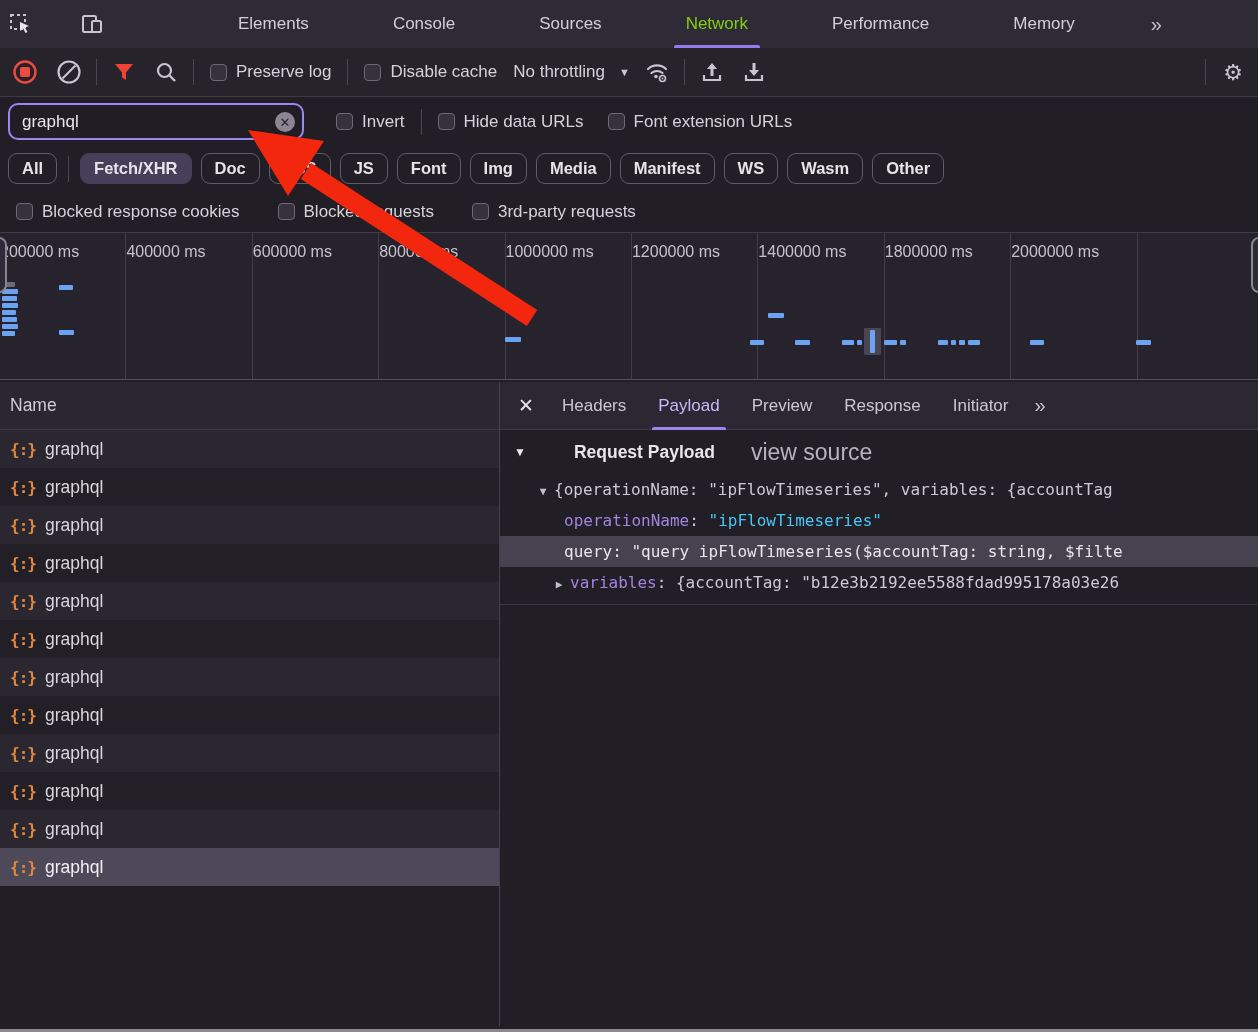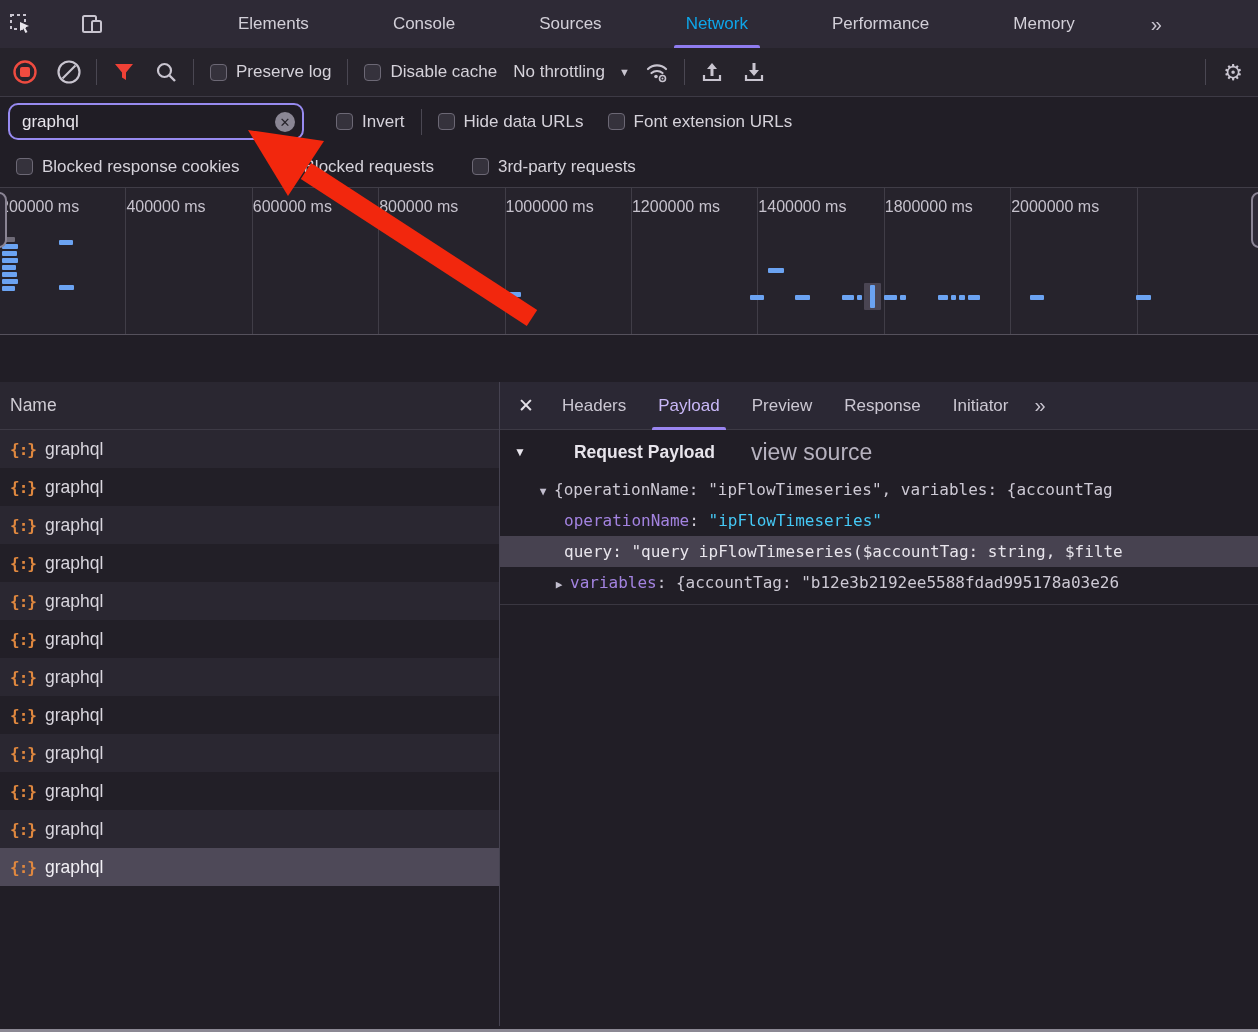--- a/index.html
+++ b/index.html
@@ -4,21 +4,21 @@
 <style>
   * { margin:0; padding:0; box-sizing:border-box; }
   html,body { width:1258px; height:1032px; background:#211e26; overflow:hidden;
     font-family:"Liberation Sans", sans-serif; -webkit-font-smoothing:antialiased; }
   .app { position:relative; width:1258px; height:1032px; background:#211e26; border-bottom:3px solid #8b8893; }
 
   
   .tabbar { height:48px; background:#2e2a36; display:flex; align-items:center; padding:0 8px;gap:48px; }
   .tabbar .tab { padding:0 18px; height:48px; display:flex; align-items:center;
     font-size:17px; color:#d2cfd8; position:relative; cursor:default; }
-  .tabbar .tab.active { color:#0ea5e9; }
+  .tabbar .tab.active { color:#84cc16; }
   .tabbar .tab.active::after { content:""; position:absolute; left:6px; right:6px; bottom:0;
     height:3px; background:#8f7cf0; border-radius:2px 2px 0 0; }
   .vdiv { width:1px; height:26px; background:#4a4752; margin:0 10px; }
   .icon-btn { width:34px; height:34px; display:flex; align-items:center; justify-content:center; }
   .gear-glyph { font-family:"DejaVu Sans", sans-serif; font-size:22px; color:#c9c5d0; }
   .kebab-glyph { font-family:"DejaVu Sans", sans-serif; font-size:20px; color:#c9c5d0; }
   .more-tabs { font-size:20px; color:#c9c5d0; letter-spacing:-2px; padding:0 10px; }
   .spacer { flex:1; }
   .issues { display:flex; align-items:center; gap:7px; padding:0 6px; }
   .bubble { position:relative; width:22px; height:16px; background:#ab9ff5; border-radius:3px; }
@@ -228,20 +228,35 @@
     <div class="cbgroup">
       <span class="cbbox"></span>
       <span>Hide data URLs</span>
     </div>
     <div class="cbgroup" style="margin-left:12px">
       <span class="cbbox"></span>
       <span>Font extension URLs</span>
     </div>
   </div>
 
+  <div class="chiprow">
+    <div class="chip">All</div>
+    <div class="vdiv" style="margin:0 2px"></div>
+    <div class="chip active">Fetch/XHR</div>
+    <div class="chip">Doc</div>
+    <div class="chip">CSS</div>
+    <div class="chip">JS</div>
+    <div class="chip">Font</div>
+    <div class="chip">Img</div>
+    <div class="chip">Media</div>
+    <div class="chip">Manifest</div>
+    <div class="chip">WS</div>
+    <div class="chip">Wasm</div>
+    <div class="chip">Other</div>
+  </div>
 
   <div class="cbrow">
     <div class="cbgroup">
       <span class="cbbox"></span>
       <span>Blocked response cookies</span>
     </div>
     <div class="cbgroup">
       <span class="cbbox"></span>
       <span>Blocked requests</span>
     </div>

